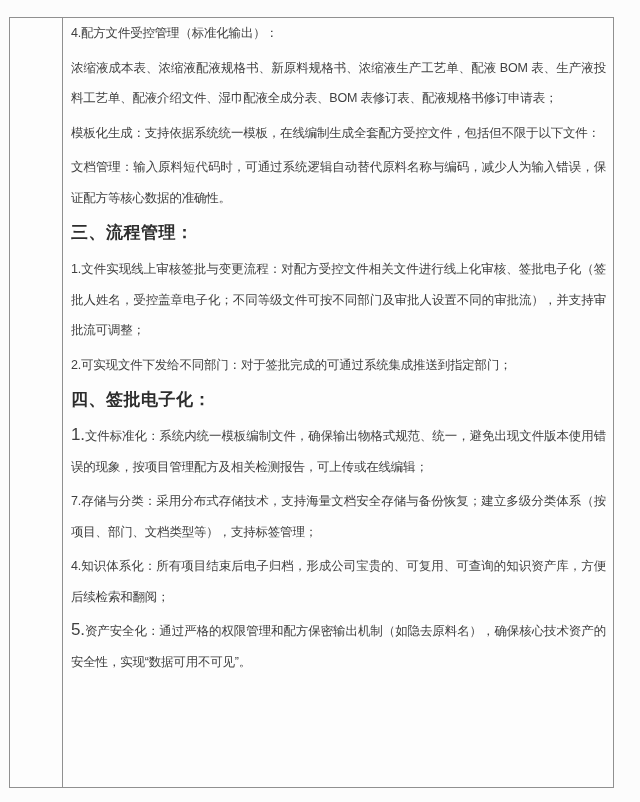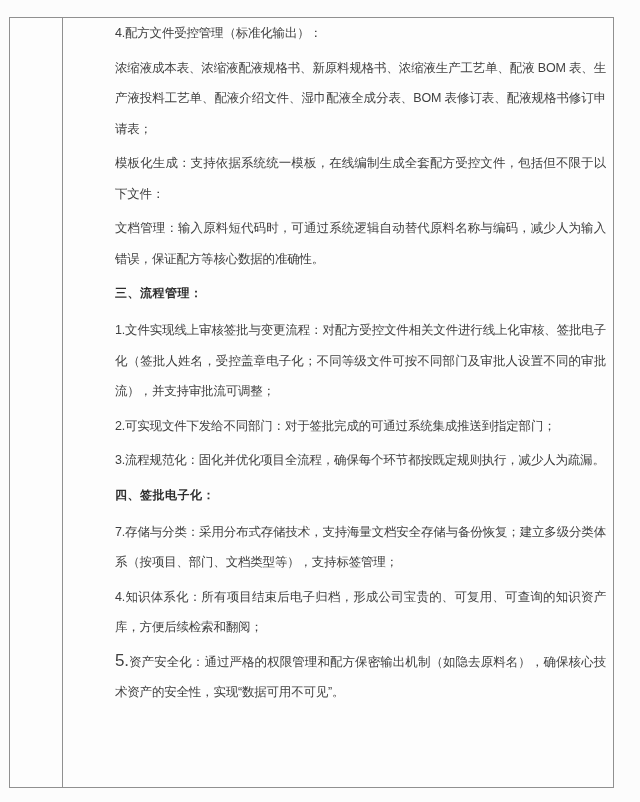--- a/index.html
+++ b/index.html
@@ -18,21 +18,20 @@
   .doc-table {
     position: absolute;
     left: 9px;
     top: 17px;
     width: 605px;
     height: 771px;
     box-sizing: border-box;
     border: 1px solid #909090;
     background: #fdfdfd;
     display: flex;
-    gap: 44px;
   }
   .cell-left {
     flex: none;
     width: 53px;
     box-sizing: border-box;
     border-right: 1px solid #909090;
     background: #fdfdfd;
   }
   .cell-main {
     flex: 1;
@@ -42,21 +41,21 @@
   }
   .cell-main p { margin: 0 0 4px 0; }
   .body-par {
     font-size: 12.5px;
     letter-spacing: -0.2px;
     line-height: 30.5px;
     text-align: justify;
     color: #3f3f3f;
   }
   .heading-par {
-    font-size: 12px;
+    font-size: 17px;
     font-weight: bold;
     line-height: 31px;
     color: #2d2d2d;
     margin: 3px 0 6px 0 !important;
     letter-spacing: 0.5px;
   }
   .big-num {
     font-size: 17px;
     line-height: 1;
   }
@@ -76,24 +75,24 @@
       <p class="body-par">模板化生成：支持依据系统统一模板，在线编制生成全套配方受控文件，包括但不限于以下文件：</p>
 
       <p class="body-par">文档管理：输入原料短代码时，可通过系统逻辑自动替代原料名称与编码，减少人为输入错误，保证配方等核心数据的准确性。</p>
 
       <p class="heading-par">三、流程管理：</p>
 
       <p class="body-par">1.文件实现线上审核签批与变更流程：对配方受控文件相关文件进行线上化审核、签批电子化（签批人姓名，受控盖章电子化；不同等级文件可按不同部门及审批人设置不同的审批流），并支持审批流可调整；</p>
 
       <p class="body-par">2.可实现文件下发给不同部门：对于签批完成的可通过系统集成推送到指定部门；</p>
 
-      <p class="body-par">3.流程规范化：固化并优化项目全流程，确保每个环节都按既定规则执行，减少人为疏漏。</p>
 
       <p class="heading-par">四、签批电子化：</p>
 
+      <p class="body-par"><span class="big-num">1.</span><span>文件标准化：系统内统一模板编制文件，确保输出物格式规范、统一，避免出现文件版本使用错误的现象，按项目管理配方及相关检测报告，可上传或在线编辑；</span></p>
 
 
       <p class="body-par">7.存储与分类：采用分布式存储技术，支持海量文档安全存储与备份恢复；建立多级分类体系（按项目、部门、文档类型等），支持标签管理；</p>
 
       <p class="body-par">4.知识体系化：所有项目结束后电子归档，形成公司宝贵的、可复用、可查询的知识资产库，方便后续检索和翻阅；</p>
 
       <p class="body-par"><span class="big-num">5.</span><span>资产安全化：通过严格的权限管理和配方保密输出机制（如隐去原料名），确保核心技术资产的安全性，实现“数据可用不可见”。</span></p>
 
     </div>
   </div>

